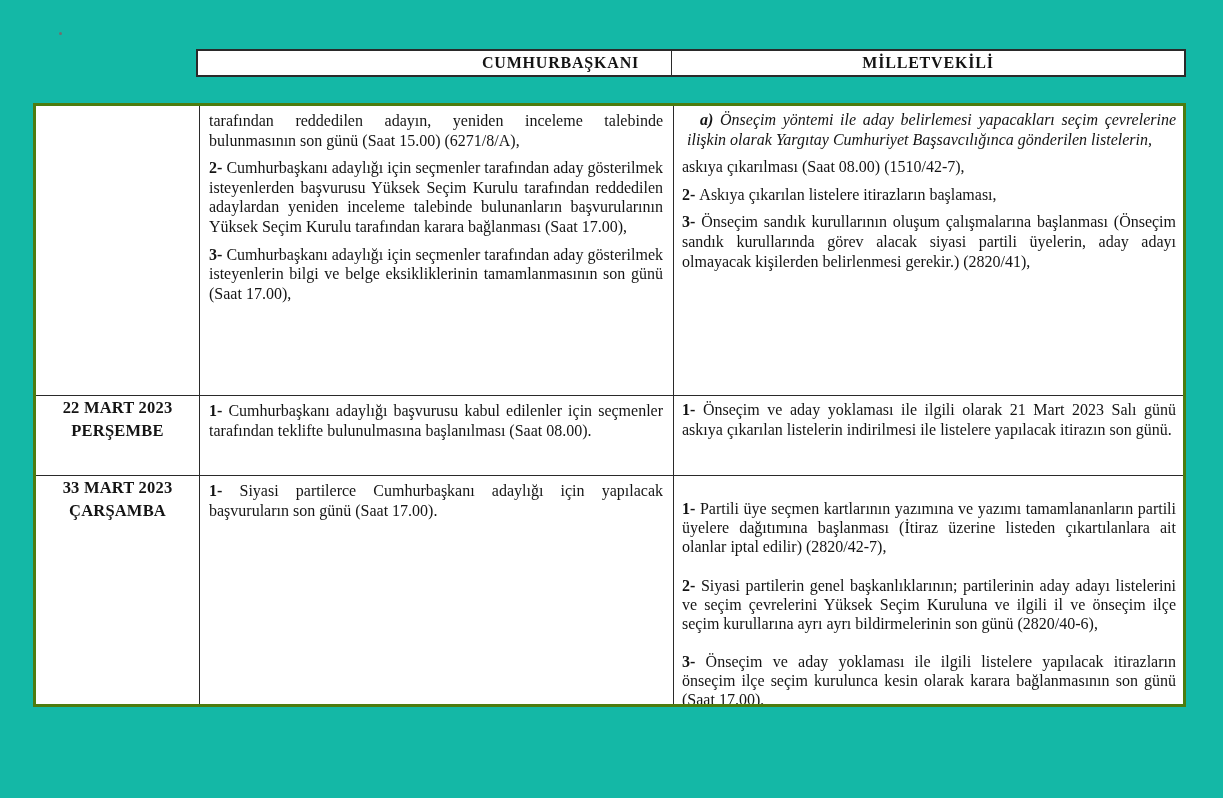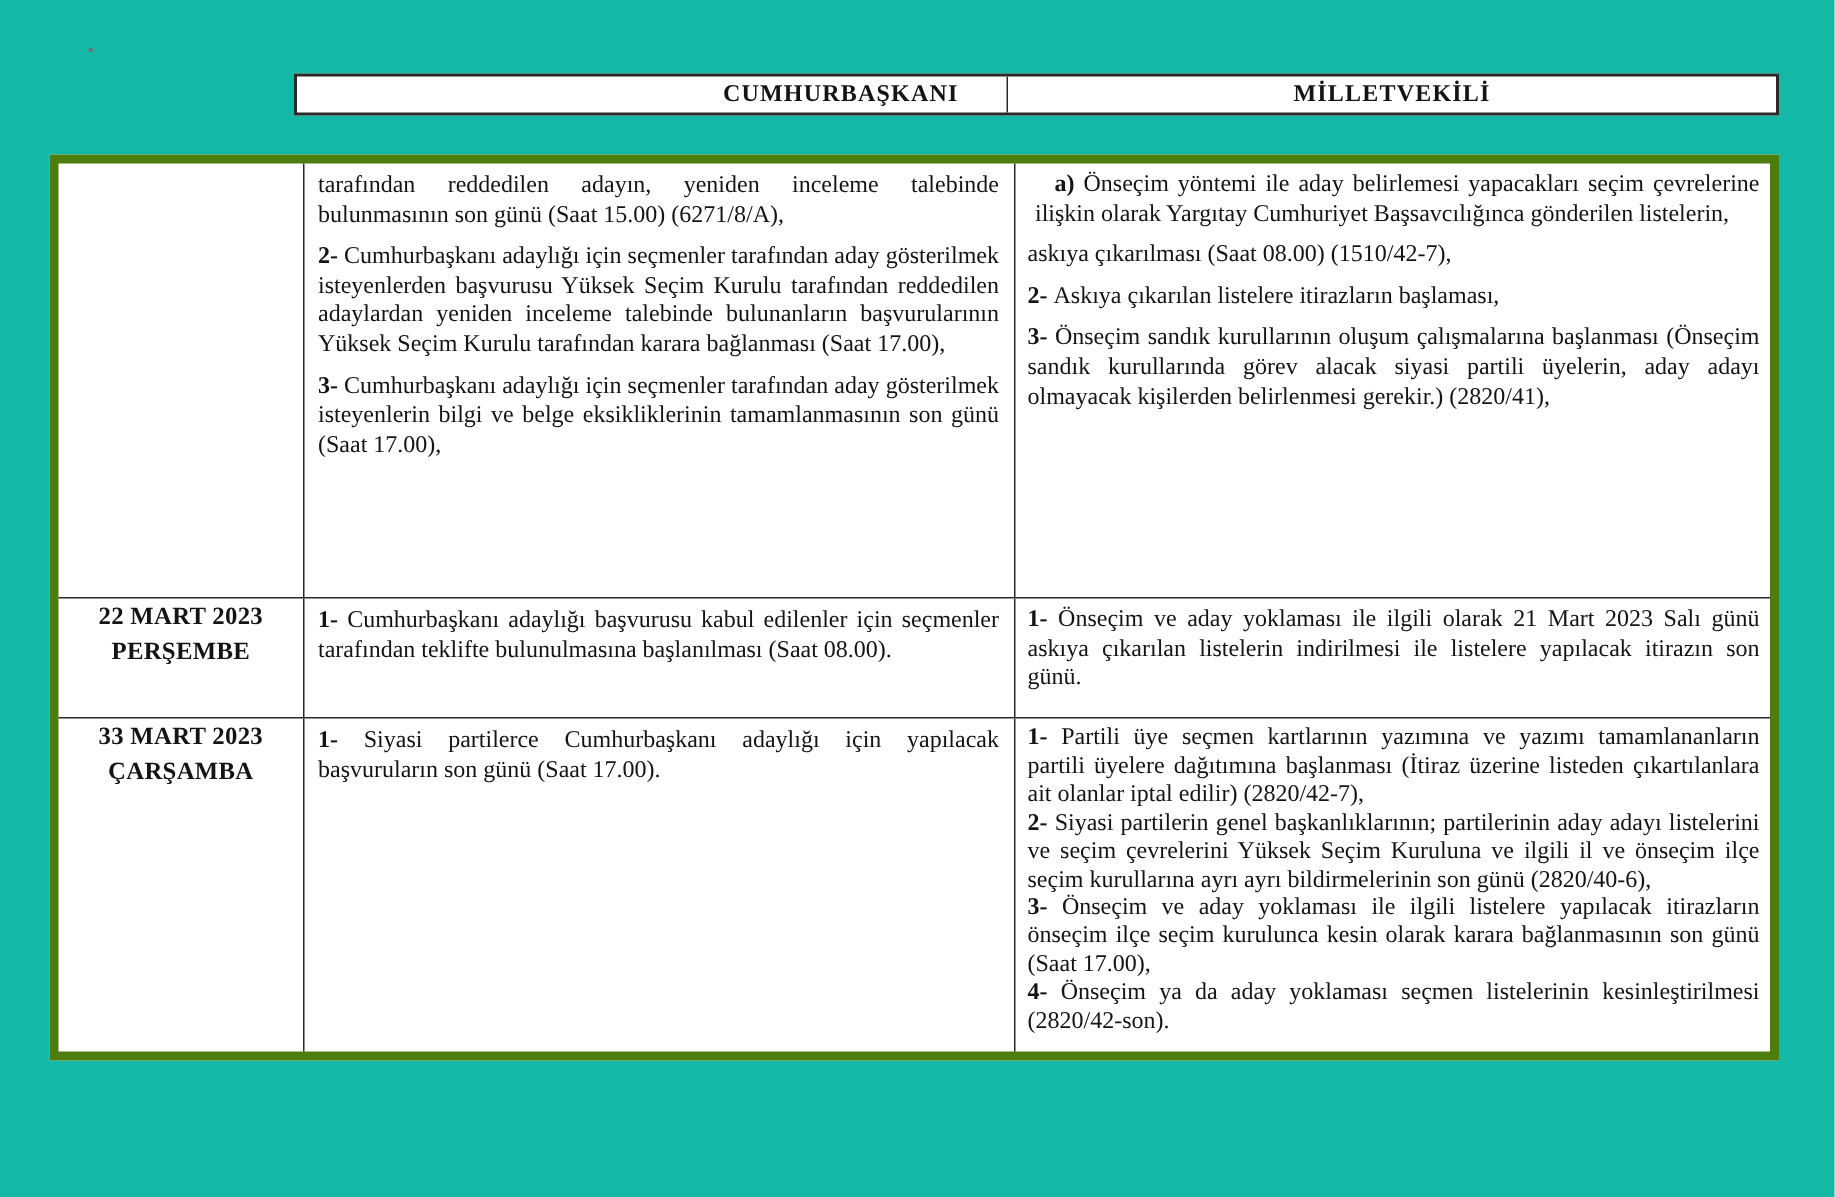--- a/index.html
+++ b/index.html
@@ -21,21 +21,21 @@
     display:flex;align-items:center;justify-content:center;
     font-weight:bold;font-size:16px;letter-spacing:0.8px;
     box-sizing:border-box;white-space:nowrap;
   }
   .hcell.c1{width:474px;border-right:1.6px solid #2a2a2a;padding-left:252px;}
   .hcell.c2{flex:1;}
 
   
   .main-table{
     position:absolute;left:33px;top:103px;width:1153px;height:604px;
-    border:6px solid #4d7c0f;box-sizing:border-box;
+    border:3px solid #4d7c0f;box-sizing:border-box;
     display:flex;flex-direction:column;background:#fff;
   }
   .trow{display:flex;box-sizing:border-box;min-height:0;}
   .trow + .trow{border-top:1.6px solid #2a2a2a;}
   .trow.r0{height:289px;}
   .trow.r1{height:80px;}
   .trow.r2{flex:1;}
   .cell{box-sizing:border-box;overflow:hidden;min-width:0;}
   .cell + .cell{border-left:1.6px solid #2a2a2a;}
 
@@ -45,22 +45,22 @@
     font-weight:bold;font-size:16.5px;line-height:23px;letter-spacing:0.2px;
   }
   .pres-cell{width:474px;padding:5px 10px 4px 9px;}
   .mp-cell{flex:1;padding:4px 7px 3px 8px;}
 
   .para{
     margin:0 0 8px 0;font-size:16px;line-height:19.6px;
     text-align:justify;text-justify:inter-word;
   }
   .para:last-child{margin-bottom:0;}
-  .para.indent{text-indent:13px;margin-left:5px;}
-  .tight .para{margin-bottom:0;line-height:18.9px;}
+  .para.indent{text-indent:13px;margin-left:5px;font-style:italic;}
+  .tight .para{margin-bottom:0;line-height:18.9px;margin-top:20px;}
   b.pmarker{font-weight:bold;}
 </style>
 </head>
 <body>
 
 <div class="page">
   <div class="speck"></div>
 
   <div class="header-table">
     <div class="hcell c1">CUMHURBAŞKANI</div>

